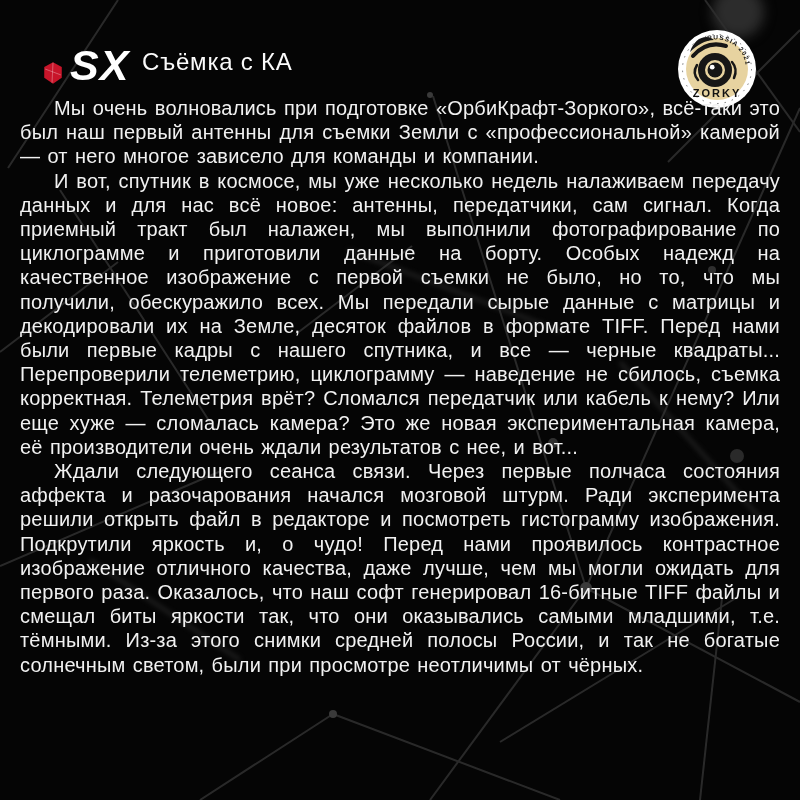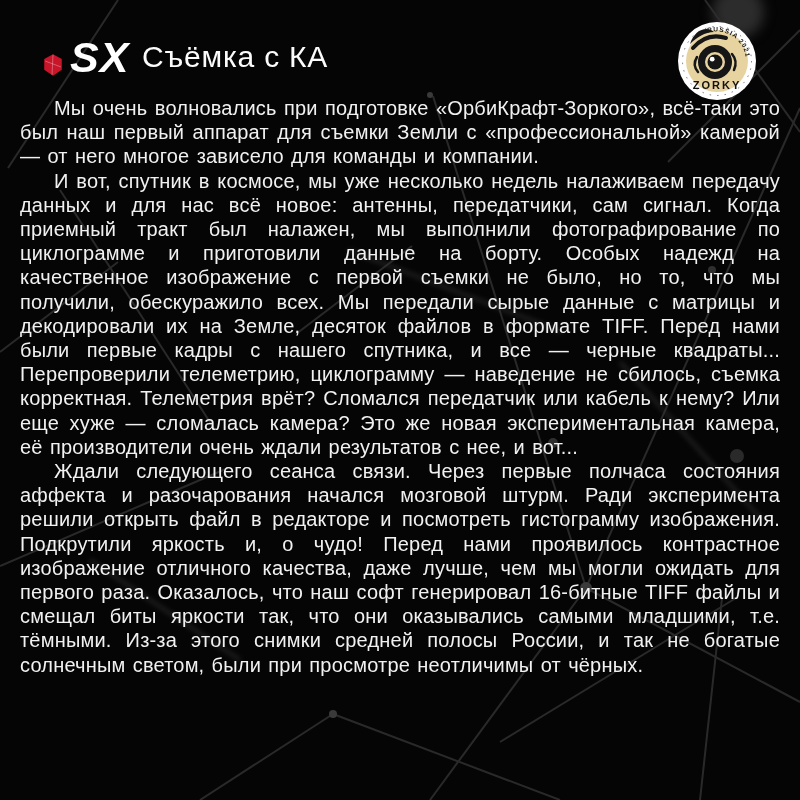--- a/index.html
+++ b/index.html
@@ -8,30 +8,30 @@
     background:#050505;
     font-family:"Liberation Sans",sans-serif;
   }
   
   .bg-net{position:absolute;inset:0;z-index:0;}
   .bg-blob{
     position:absolute;left:712px;top:-14px;width:52px;height:52px;border-radius:50%;
     background:#2c2c2c;filter:blur(6px);z-index:0;
   }
   
-  .header{position:absolute;left:0;top:0;width:800px;height:100px;z-index:2;}
+  .header{position:absolute;left:0;top:8px;width:800px;height:100px;z-index:2;}
   .starburst{position:absolute;left:14px;top:24px;width:78px;height:78px;}
   .brand{
     position:absolute;left:70px;top:36px;
     font-size:43px;font-weight:800;font-style:italic;color:#ffffff;
     letter-spacing:1px;line-height:1;
   }
   .page-title{
     position:absolute;left:142px;top:42px;
-    font-size:30px;font-weight:400;color:#fbfbfb;letter-spacing:0.8px;line-height:1;
+    font-size:24px;font-weight:400;color:#fbfbfb;letter-spacing:0.8px;line-height:1;
   }
   .badge{position:absolute;left:676px;top:20px;width:82px;height:82px;}
   
   .article{
     position:absolute;left:20px;top:96px;width:760px;z-index:2;
   }
   .article p{
     margin:0;padding:0;
     text-indent:34px;
     text-align:justify;
@@ -125,16 +125,16 @@
 
     <text font-family="Liberation Sans, sans-serif" font-size="6.5" font-weight="700" fill="#1a1a1a" letter-spacing="1">
       <textPath href="#arcTop" startOffset="4">RUSSIA 2021</textPath>
     </text>
 
     <text x="41" y="69" text-anchor="middle" font-family="Liberation Sans, sans-serif" font-size="11" font-weight="700" fill="#111111" letter-spacing="2">ZORKY</text>
   </svg>
 </div>
 
 <div class="article">
-  <p>Мы очень волновались при подготовке «ОрбиКрафт-Зоркого», всё-таки это был наш первый аппарат для съемки Земли с «профессиональной» камерой — от него многое зависело для команды и компании.</p>
+  <p>Мы очень волновались при подготовке «ОрбиКрафт-Зоркого», всё-таки это был наш первый антенны для съемки Земли с «профессиональной» камерой — от него многое зависело для команды и компании.</p>
   <p>И вот, спутник в космосе, мы уже несколько недель налаживаем передачу данных и для нас всё новое: антенны, передатчики, сам сигнал. Когда приемный тракт был налажен, мы выполнили фотографирование по циклограмме и приготовили данные на борту. Особых надежд на качественное изображение с первой съемки не было, но то, что мы получили, обескуражило всех. Мы передали сырые данные с матрицы и декодировали их на Земле, десяток файлов в формате TIFF. Перед нами были первые кадры с нашего спутника, и все — черные квадраты... Перепроверили телеметрию, циклограмму — наведение не сбилось, съемка корректная. Телеметрия врёт? Сломался передатчик или кабель к нему? Или еще хуже — сломалась камера? Это же новая экспериментальная камера, её производители очень ждали результатов с нее, и вот...</p>
   <p>Ждали следующего сеанса связи. Через первые полчаса состояния аффекта и разочарования начался мозговой штурм. Ради эксперимента решили открыть файл в редакторе и посмотреть гистограмму изображения. Подкрутили яркость и, о чудо! Перед нами проявилось контрастное изображение отличного качества, даже лучше, чем мы могли ожидать для первого раза. Оказалось, что наш софт генерировал 16-битные TIFF файлы и смещал биты яркости так, что они оказывались самыми младшими, т.е. тёмными. Из-за этого снимки средней полосы России, и так не богатые солнечным светом, были при просмотре неотличимы от чёрных.</p>
 </div>
 
 </body></html>

